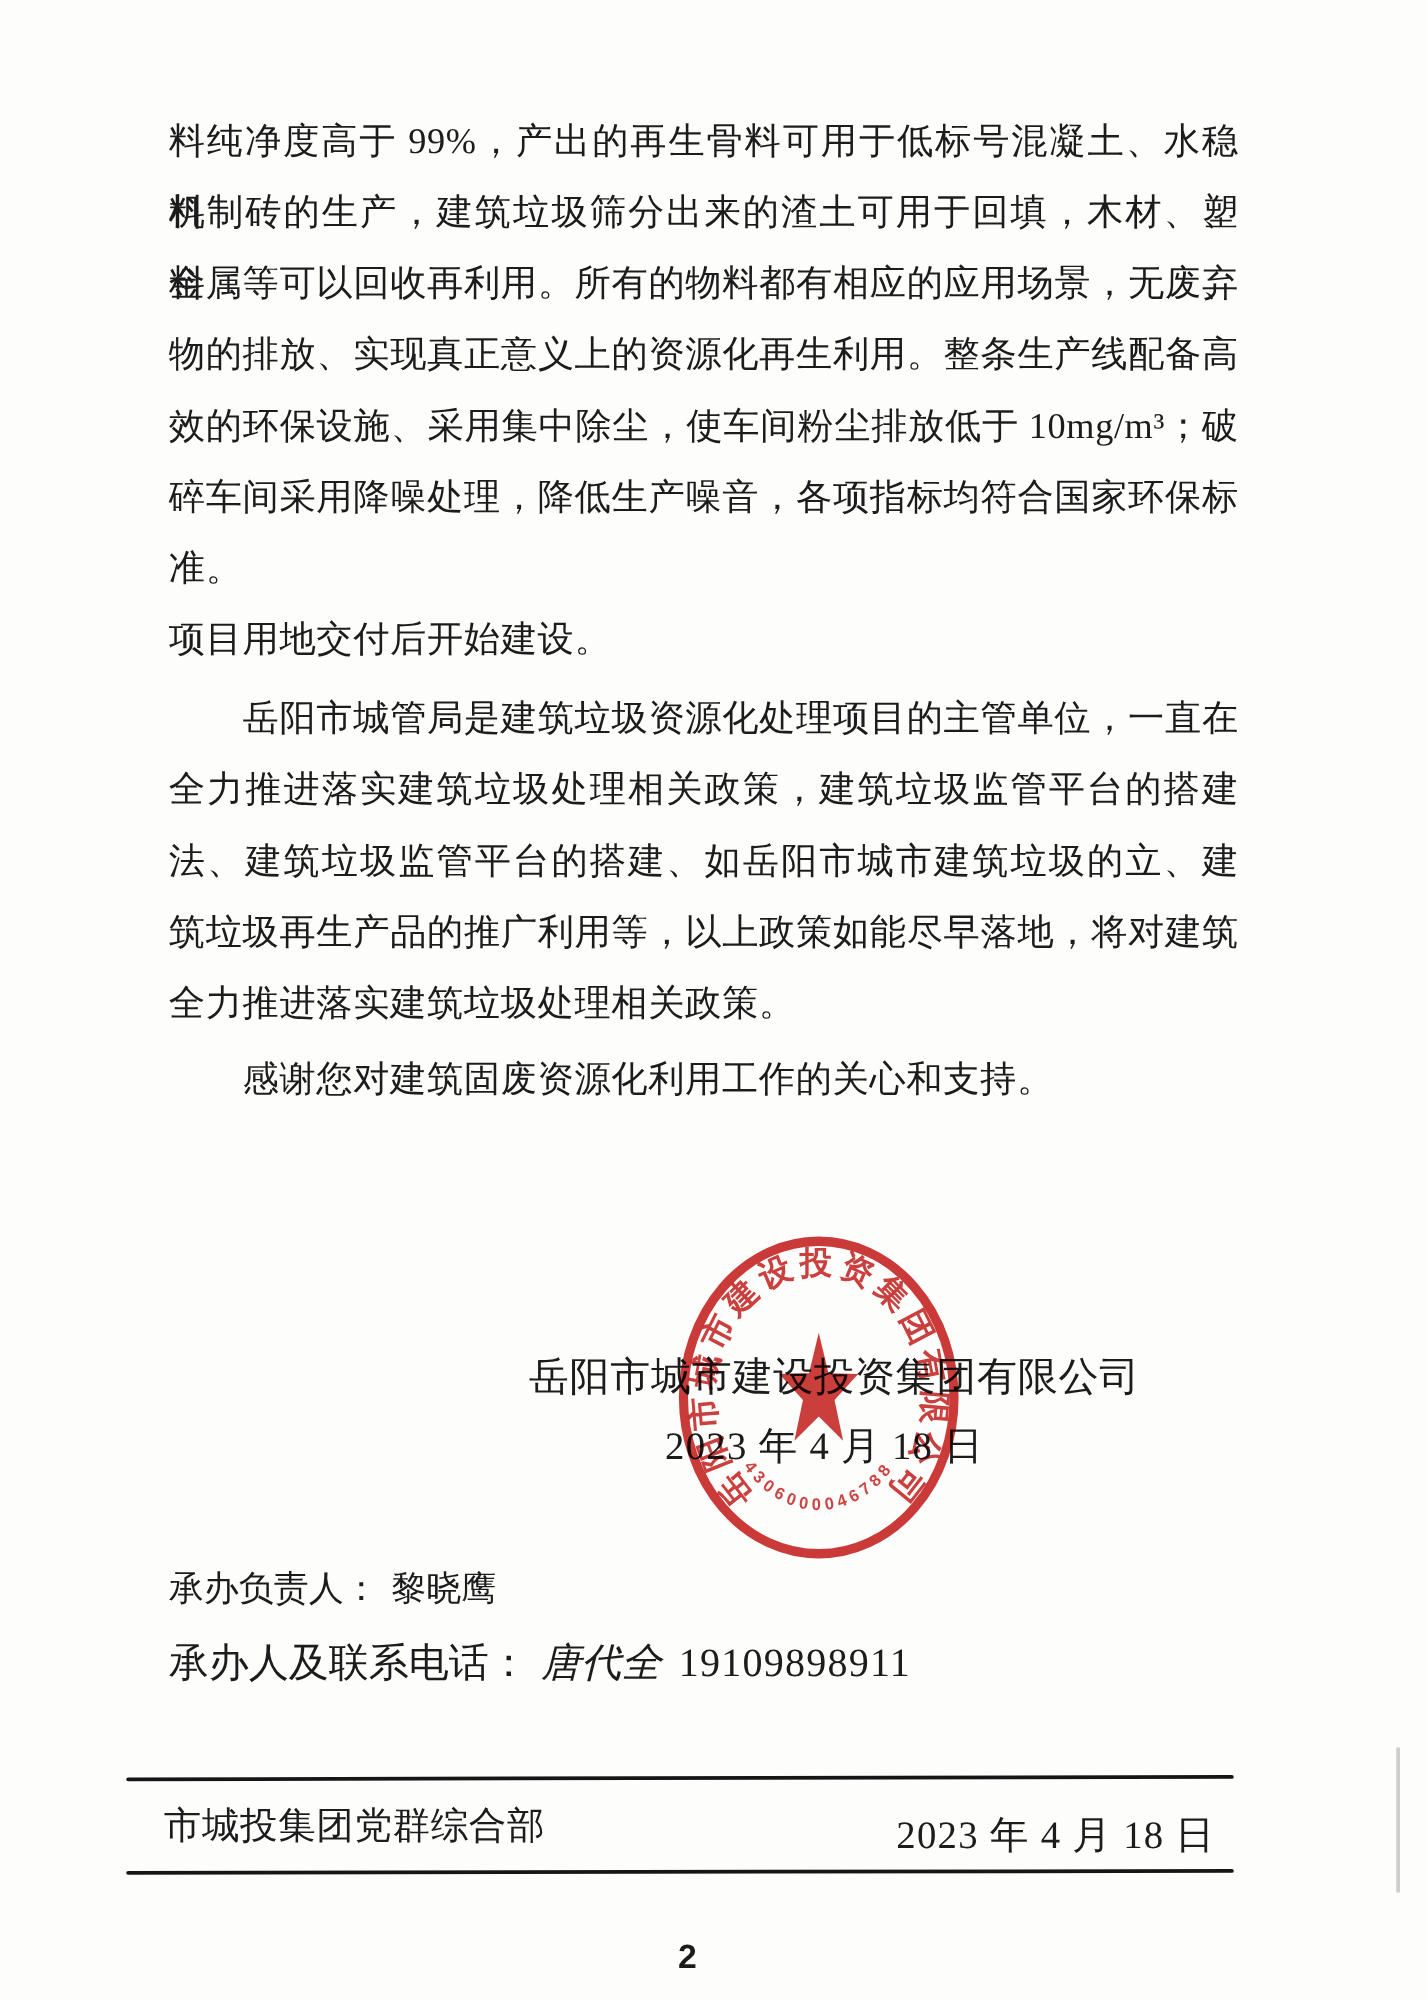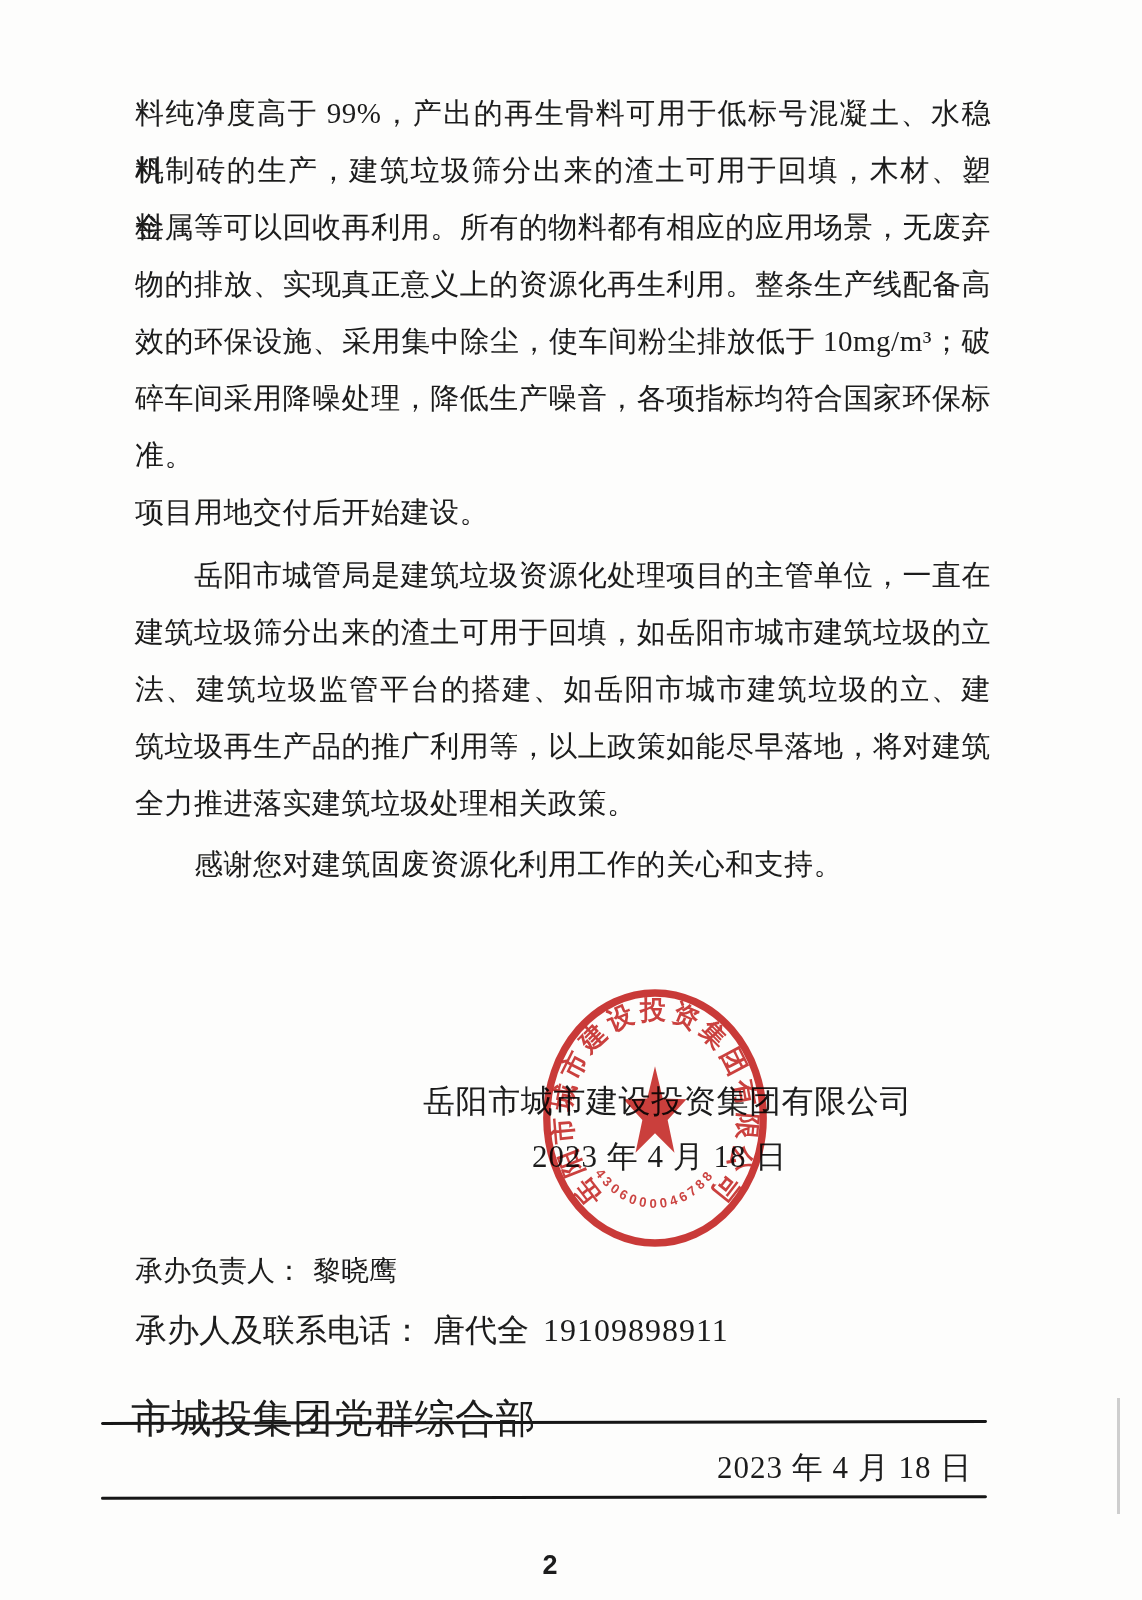--- a/index.html
+++ b/index.html
@@ -50,33 +50,33 @@
     width: 234px; height: 264px;
     mix-blend-mode: multiply;
     opacity: 0.93;
     pointer-events: none;
   }
 
   
   .contact-line-1 { position: absolute; left: 135px; top: 1252px; font-size: 28px; white-space: nowrap; }
   .contact-line-2 { position: absolute; left: 135px; top: 1309px; font-size: 32px; white-space: nowrap; }
   .contact-line-1 .name { margin-left: 10px; }
-  .contact-line-2 .name { margin-left: 10px; }
+  .contact-line-2 .name { margin-left: 10px; font-style: italic; }
   .contact-line-2 .phone { margin-left: 14px; letter-spacing: 1px; }
 
   
   .footer-rule {
     position: absolute; left: 101px; width: 886px; height: 3px;
     background: #161616; border-radius: 2px;
   }
   .footer-rule.top { top: 1421px; transform: rotate(-0.12deg); }
   .footer-rule.bottom { top: 1496px; transform: rotate(-0.1deg); }
   .footer-dept {
-    position: absolute; left: 131px; top: 1391px;
-    font-size: 40px; letter-spacing: 0.5px; white-space: nowrap;
+    position: absolute; left: 131px; top: 1440px;
+    font-size: 30px; letter-spacing: 0.5px; white-space: nowrap;
   }
   .footer-date {
     position: absolute; left: 717px; top: 1447px;
     font-size: 31px; letter-spacing: 1px; white-space: nowrap;
   }
   .page-number {
     position: absolute; left: 0; top: 1550px; width: 1100px;
     text-align: center;
     font-family: "Liberation Sans", "DejaVu Sans", sans-serif;
     font-weight: 600; font-size: 27px;
@@ -97,21 +97,21 @@
   <div class="body-text">
     <div class="line j">料纯净度高于 99%，产出的再生骨料可用于低标号混凝土、水稳料、</div>
     <div class="line j">机制砖的生产，建筑垃圾筛分出来的渣土可用于回填，木材、塑料、</div>
     <div class="line j">金属等可以回收再利用。所有的物料都有相应的应用场景，无废弃</div>
     <div class="line j">物的排放、实现真正意义上的资源化再生利用。整条生产线配备高</div>
     <div class="line j">效的环保设施、采用集中除尘，使车间粉尘排放低于 10mg/m³；破</div>
     <div class="line j">碎车间采用降噪处理，降低生产噪音，各项指标均符合国家环保标</div>
     <div class="line">准。</div>
     <div class="line">项目用地交付后开始建设。</div>
     <div class="line j p-break">　　岳阳市城管局是建筑垃圾资源化处理项目的主管单位，一直在</div>
-    <div class="line j">建筑垃圾筛分出来的渣土可用于回填，如岳阳市城市建筑垃圾的立</div>
+    <div class="line j">全力推进落实建筑垃圾处理相关政策，建筑垃圾监管平台的搭建</div>
     <div class="line j">法、建筑垃圾监管平台的搭建、如岳阳市城市建筑垃圾的立、建</div>
     <div class="line j">筑垃圾再生产品的推广利用等，以上政策如能尽早落地，将对建筑</div>
     <div class="line">全力推进落实建筑垃圾处理相关政策。</div>
     <div class="line p-break-sm">　　感谢您对建筑固废资源化利用工作的关心和支持。</div>
   </div>
 
   <div class="sig-company">岳阳市城市建设投资集团有限公司</div>
   <div class="sig-date">2023 年 4 月 18 日</div>
 
   <svg class="seal" viewBox="0 0 240 264" preserveAspectRatio="none">

